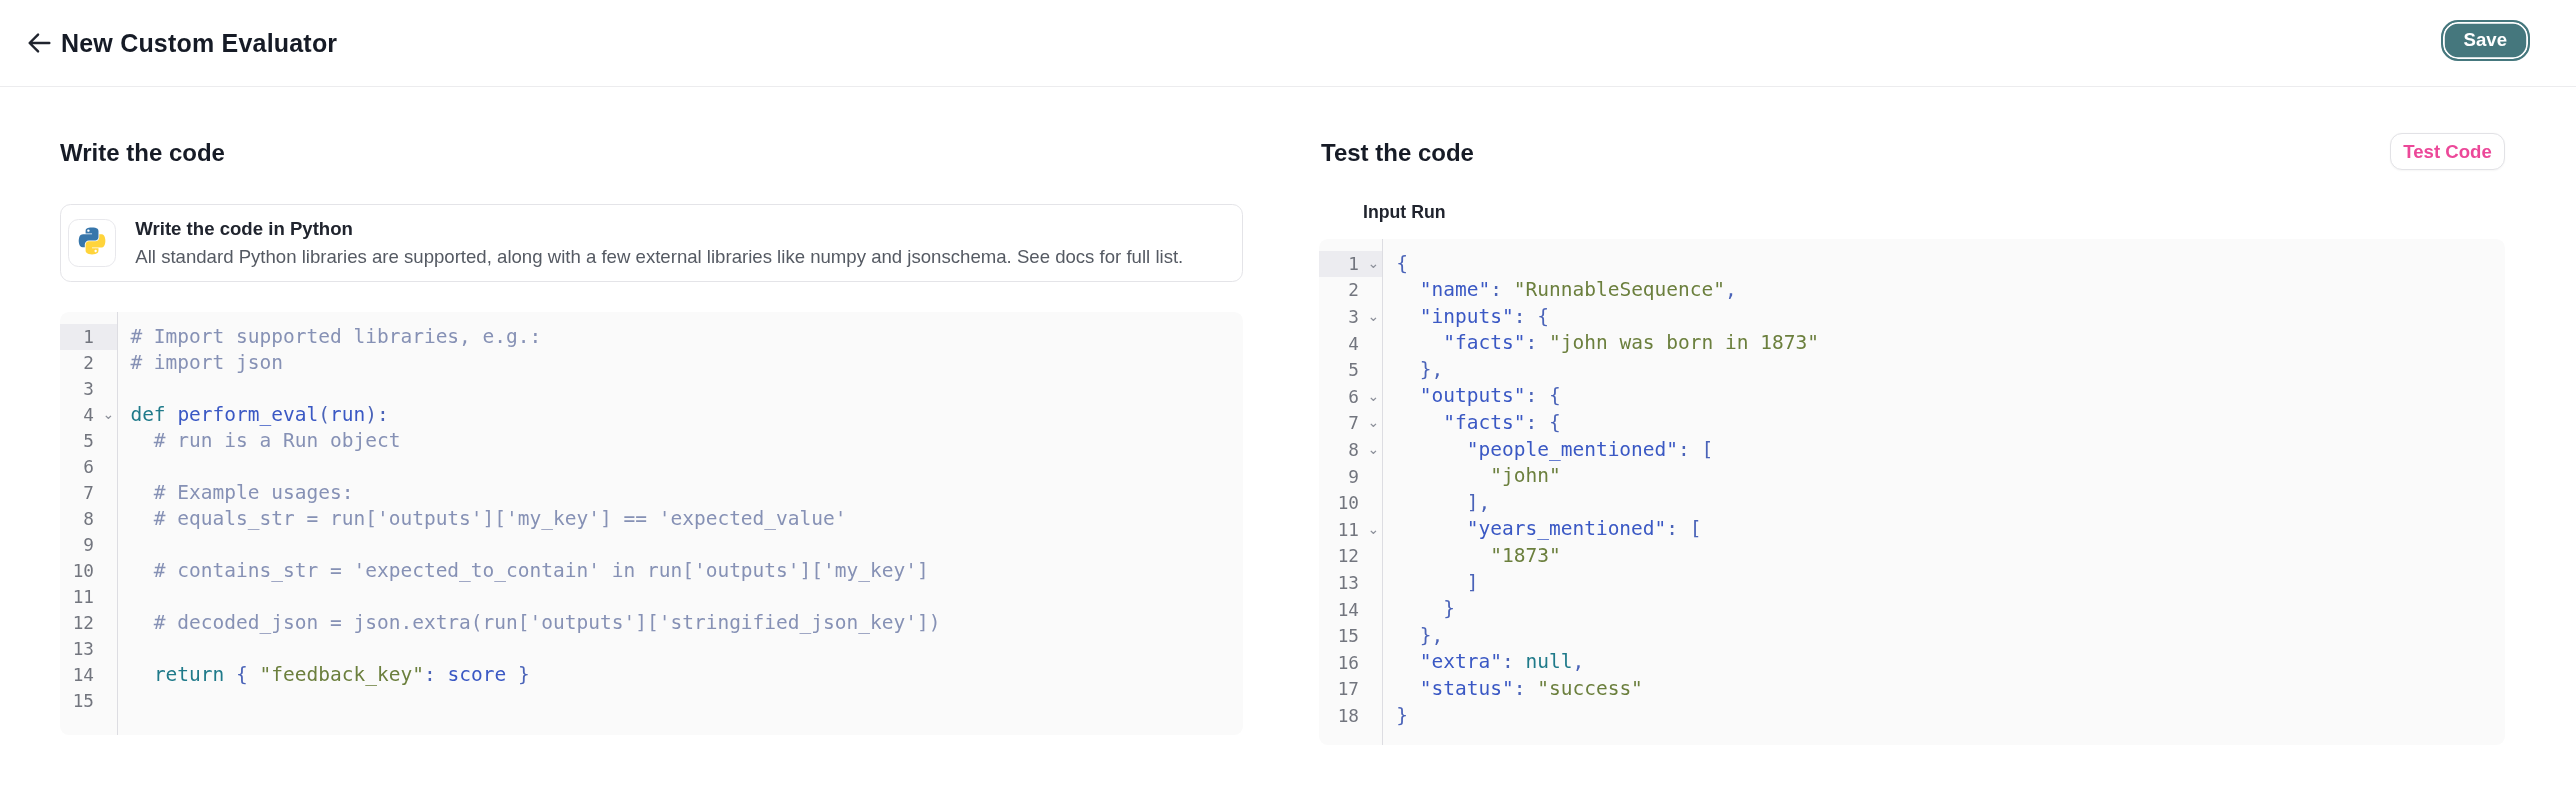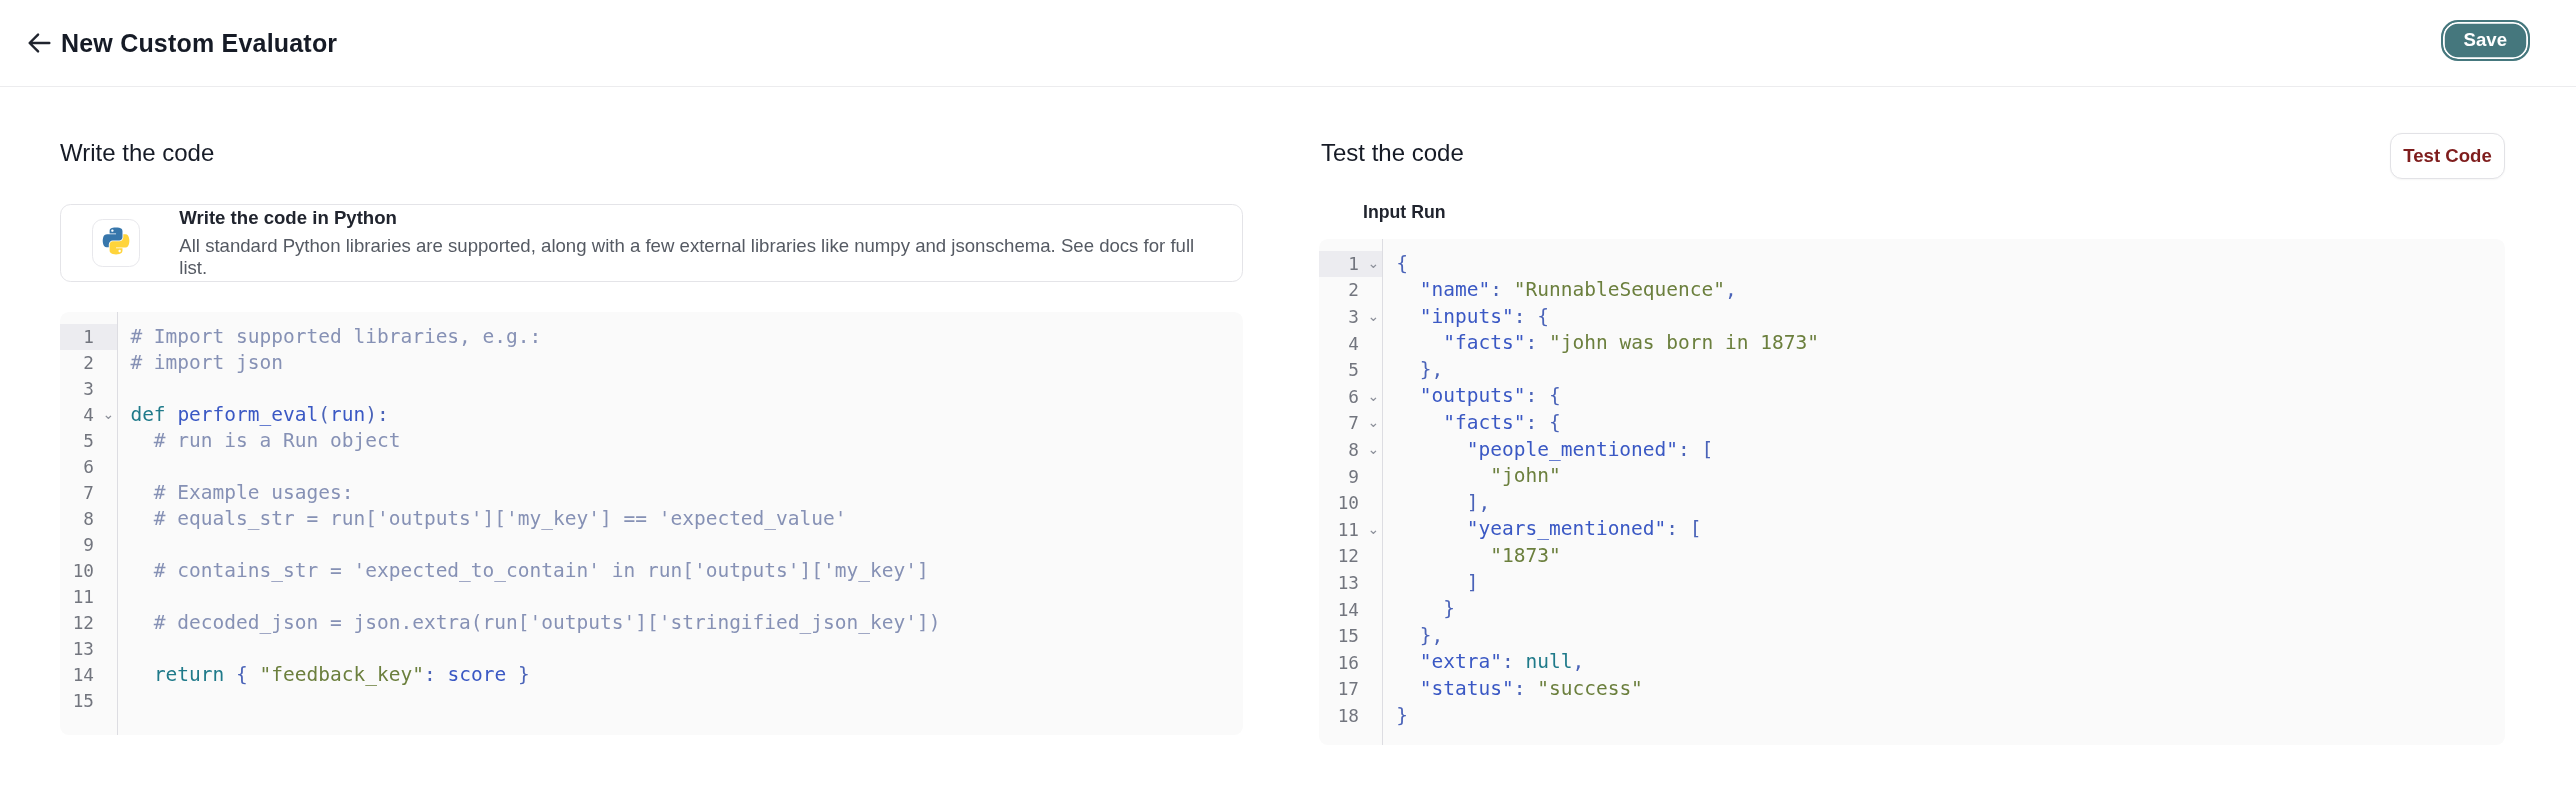--- a/index.html
+++ b/index.html
@@ -21,43 +21,43 @@
   .page-title { position:absolute; left:61px; top:50%; transform:translateY(-50%);
     font-size:25px; font-weight:700; color:#161b26; letter-spacing:0.2px; }
   .save-btn {
     position:absolute; right:46px; top:19.5px; height:41px; min-width:81px;
     padding:0 21px; border-radius:17px; border:2.7px solid #45777d; background:#45777d;
     box-shadow: inset 0 0 0 1.8px #ffffff;
     color:#ffffff; font-size:18.6px; font-weight:700; font-family:"Liberation Sans",sans-serif;
     cursor:pointer; display:flex; align-items:center; justify-content:center;
   }
   
-  .section-heading { position:absolute; font-size:24px; font-weight:400; color:#161b26; }
+  .section-heading { position:absolute; font-size:24px; font-weight:700; color:#161b26; }
   #heading-left  { left:60px;  top:139px; }
   #heading-right { left:1321px; top:139px; }
   
   .callout {
     position:absolute; left:60px; top:204px; width:1183px; height:78px;
     border:0.9px solid #e4e4e8; border-radius:10.6px; background:#ffffff;
-    display:flex; align-items:center; padding:0 29px;gap:20px;
+    display:flex; align-items:center; padding:0 5px;
   }
   .callout-icon-box {
     width:48px; height:48px; border:0.9px solid #e8e8ec; border-radius:10.6px;
     background:#ffffff; display:flex; align-items:center; justify-content:center;
     margin-left:1.8px; flex:none;
   }
   .callout-text { margin-left:19.5px; }
   .callout-title { font-size:18.6px; font-weight:700; color:#20242e; margin-bottom:6.2px; }
   .callout-body  { font-size:18.6px; color:#555a63; }
   
   .test-btn {
-    position:absolute; left:2390px; top:133px; width:115px; height:46px;
+    position:absolute; left:2390px; top:133px; width:115px; height:37px;
     background:#ffffff; border:0.9px solid #e2e2e6; border-radius:12px;
     box-shadow:0 0.9px 1.8px rgba(0,0,0,0.04);
-    font-size:18.6px; font-weight:700; color:#7f1d1d; cursor:pointer;
+    font-size:18.6px; font-weight:700; color:#ec4899; cursor:pointer;
     display:flex; align-items:center; justify-content:center;
     font-family:"Liberation Sans",sans-serif;
   }
   .input-label { position:absolute; left:1363px; top:202px; font-size:17.7px; font-weight:700; color:#20242e; }
   
   .editor {
     position:absolute; background:#fafafa; border-radius:8.9px; overflow:hidden;
     display:flex; font-family:"DejaVu Sans Mono", monospace; font-size:19.5px;
   }
   #left-editor  { left:60px;   top:312px; width:1183px; height:423px; }

